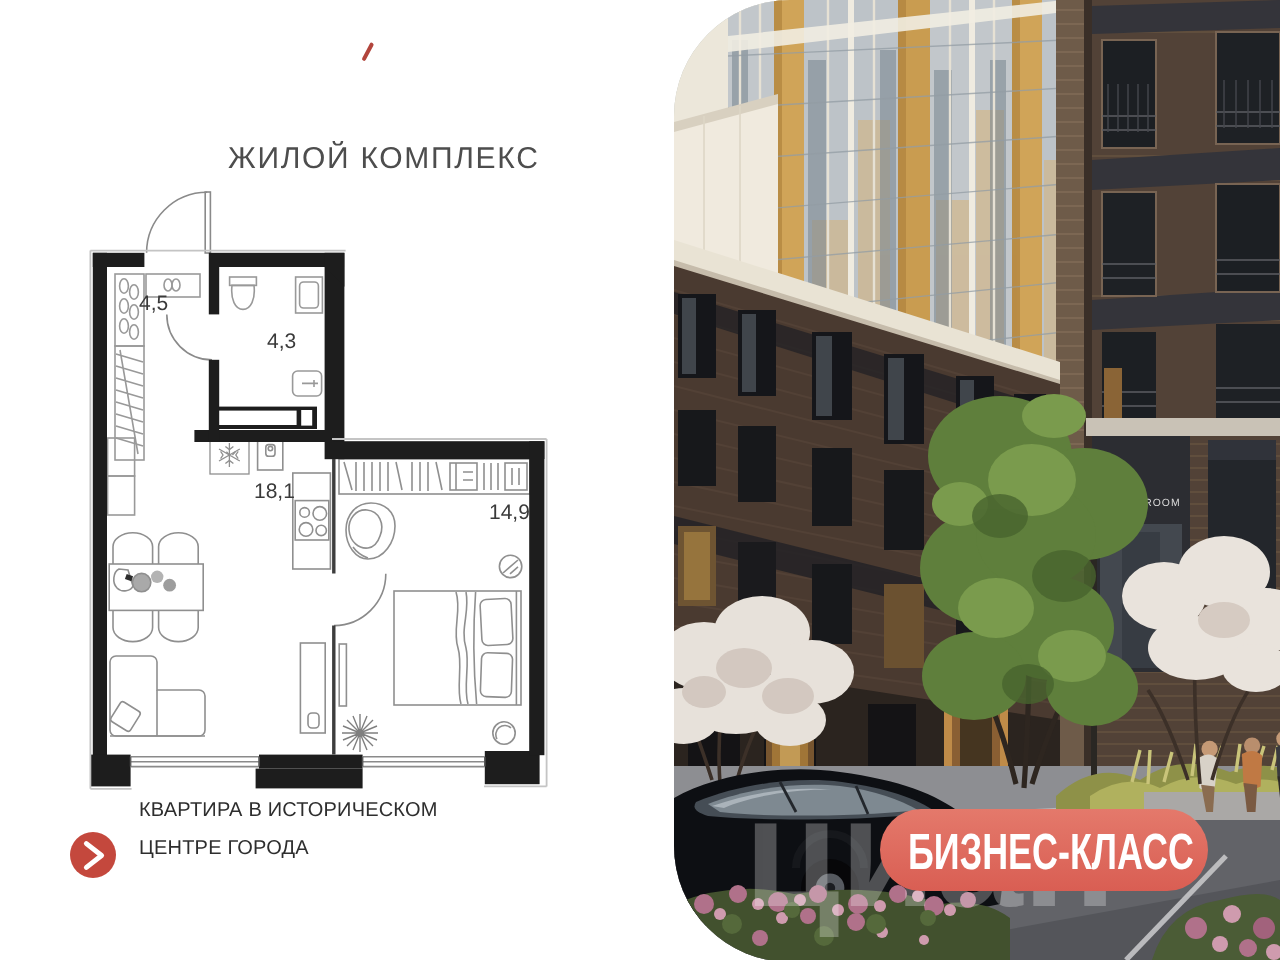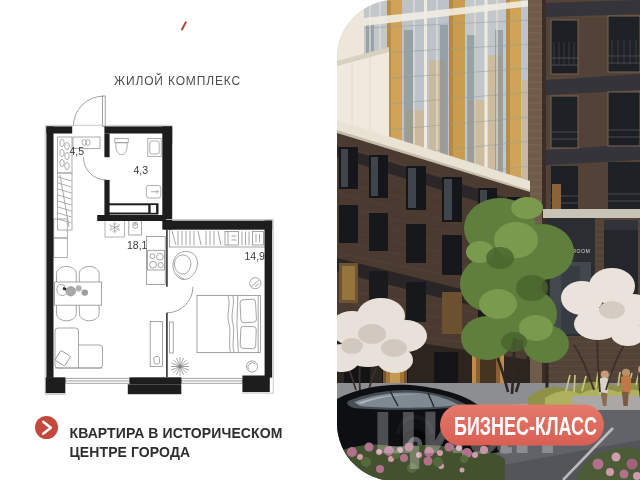--- a/index.html
+++ b/index.html
@@ -10,21 +10,21 @@
 <body>
 
 <div class="abs" style="left:0;top:0;width:336px;height:95px;">
 
 
   <div class="abs" style="left:183px;top:21px;width:6px;height:9px;">
     <div style="width:2.4px;height:9.5px;background:#b2453c;transform:rotate(28deg);border-radius:1px;"></div>
   </div>
 
   <div class="abs" style="left:114px;top:71px;width:220px;">
-    <span style="display:inline-block;font-size:12px;color:#4d4d4d;letter-spacing:0.85px;white-space:nowrap;">ЖИЛОЙ КОМПЛЕКС</span>
+    <span style="display:inline-block;font-size:15px;color:#4d4d4d;letter-spacing:0.85px;white-space:nowrap;">ЖИЛОЙ КОМПЛЕКС</span>
   </div>
 </div>
 
 <svg class="abs" style="left:0;top:0;" width="640" height="480" viewBox="0 0 640 480">
 
   <rect x="53.5" y="133.5" width="51" height="82" fill="#ffffff"></rect>
 
   <rect x="109.5" y="133.5" width="53" height="82" fill="#ffffff"></rect>
 
   <rect x="53.5" y="215" width="113" height="163" fill="#ffffff"></rect>
@@ -608,15 +608,15 @@
     </g>
   </g>
 </svg>
 
 <div class="abs" style="left:34.5px;top:415.5px;width:23.5px;height:23.5px;border-radius:50%;background:#c4483d;">
   <svg width="23.5" height="23.5" viewBox="0 0 23.5 23.5">
       <path d="M8.2,5.8 L15.8,11.75 L8.2,17.7" fill="none" stroke="#ffffff" stroke-width="2.5" stroke-linecap="round" stroke-linejoin="round"></path>
     </svg>
 </div>
 
-<div class="abs" style="left:69.5px;top:424px;width:260px;font-size:14px;font-weight:bold;color:#2e2e2e;line-height:19.2px;letter-spacing:0.1px;">
+<div class="abs" style="left:69.5px;top:396px;width:260px;font-size:10px;font-weight:normal;color:#2e2e2e;line-height:19.2px;letter-spacing:0.1px;">
   КВАРТИРА В ИСТОРИЧЕСКОМ<br>ЦЕНТРЕ ГОРОДА
 </div>
 
 </body></html>

